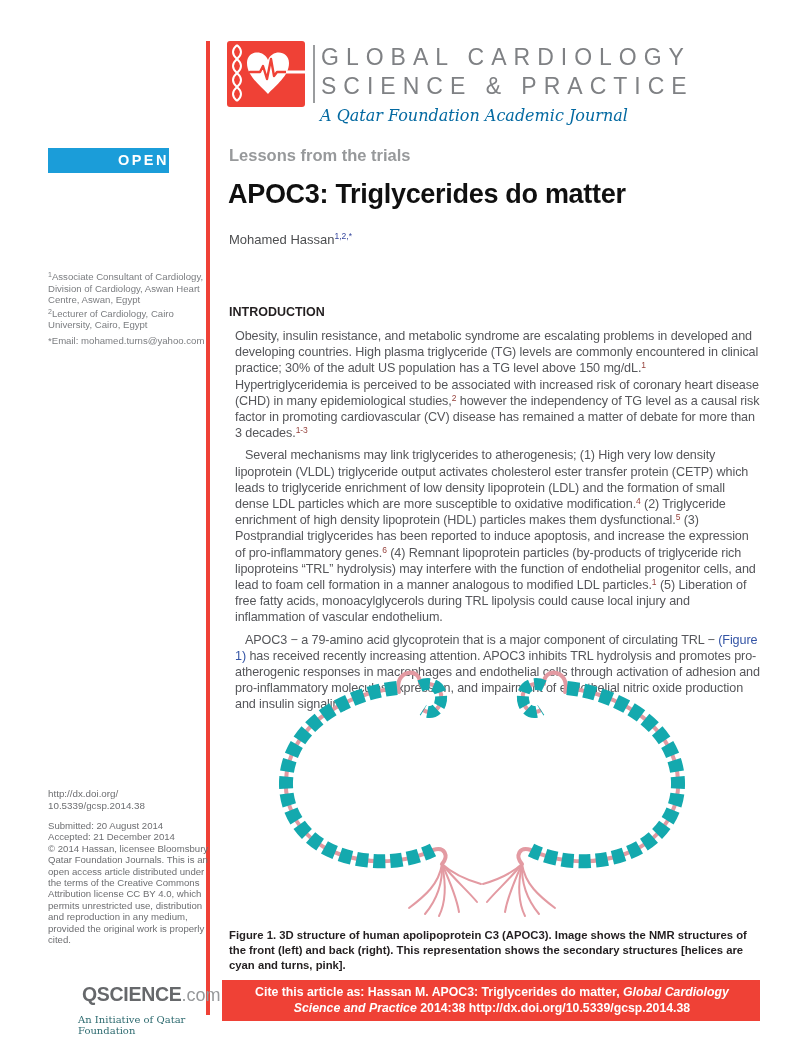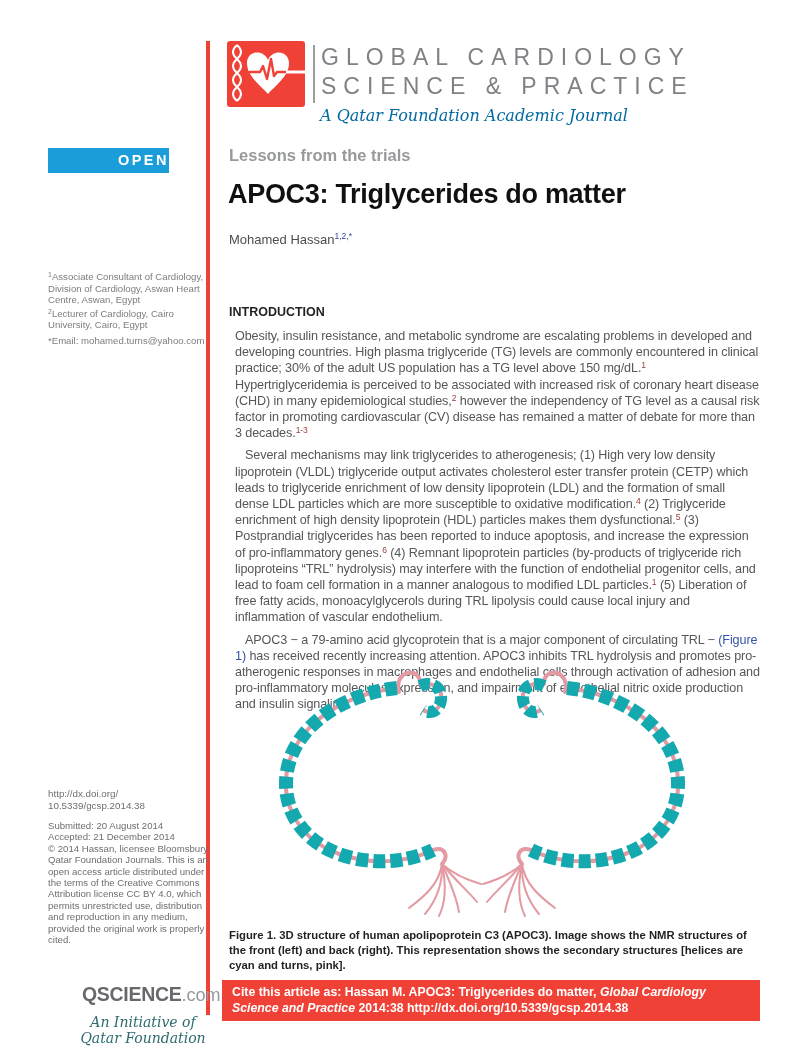--- a/index.html
+++ b/index.html
@@ -24,22 +24,22 @@
   .affil .email-row{margin-top:4px;}
   .affil a{color:#7b7d80;text-decoration:none;}
   sup.aff{font-size:7px;vertical-align:3px;}
   .doi-block{position:absolute;left:48px;top:788px;font-size:9.8px;line-height:12px;color:#6d6e71;}
   .meta-block{position:absolute;left:48px;top:820px;width:162px;font-size:9.6px;
               line-height:11.4px;color:#6d6e71;}
   .meta-block .line{display:block;}
   .qscience{position:absolute;left:82px;top:983px;white-space:nowrap;}
   .qscience .main{font-size:19.5px;font-weight:bold;color:#66686b;letter-spacing:-0.3px;}
   .qscience .suffix{font-size:18px;color:#97999b;}
-  .qtagline{position:absolute;left:78px;top:1014px;width:130px;text-align:center;
-            font-family:"DejaVu Serif",serif;font-style:italic;font-size:14px;color:#2e6b70;}
+  .qtagline{position:absolute;left:78px;top:1014px;width:130px;text-align:left;
+            font-family:"DejaVu Serif",serif;font-size:10px;color:#2e6b70;}
 
   
   .kicker{position:absolute;left:229px;top:146px;font-size:16.5px;font-weight:bold;color:#97999b;}
   .title{position:absolute;left:228px;top:179px;font-size:27px;font-weight:bold;color:#101010;
          letter-spacing:-0.3px;}
   .author{position:absolute;left:229px;top:231px;font-size:13px;color:#4d4e50;}
   sup.auth{font-size:8.5px;color:#34459c;vertical-align:5px;}
   .intro-h{position:absolute;left:229px;top:305px;font-size:12.5px;font-weight:bold;color:#231f20;text-align:right;}
   .bodycol{position:absolute;left:229px;top:322px;width:537px;font-size:12.6px;
            line-height:16.2px;color:#55565a;letter-spacing:-0.1px;}
@@ -47,21 +47,21 @@
   .bodycol p.indent{text-indent:10px;}
   sup.ref{font-size:8.5px;color:#96423c;vertical-align:4px;line-height:0;}
   a.figlink{color:#3454a5;text-decoration:none;}
 
   
   .figure{position:absolute;left:247px;top:656px;width:500px;height:268px;}
   .caption{position:absolute;left:229px;top:928px;width:534px;font-size:11.3px;
            line-height:14.8px;font-weight:bold;color:#231f20;}
   .citebox{position:absolute;left:222px;top:980px;width:538px;box-sizing:border-box;
            background:#ef4136;color:#fff;font-size:12.3px;font-weight:bold;line-height:16px;
-           padding:4px 8px 5px 10px;}
+           padding:4px 8px 5px 10px;text-align:center;}
   .citebox .jname{font-style:italic;}
   .citebox a{color:#fff;text-decoration:none;}
 </style>
 </head>
 <body>
 
 <div class="page">
 
   <div class="logo-box">
     <svg width="78" height="66" viewBox="0 0 78 66">

